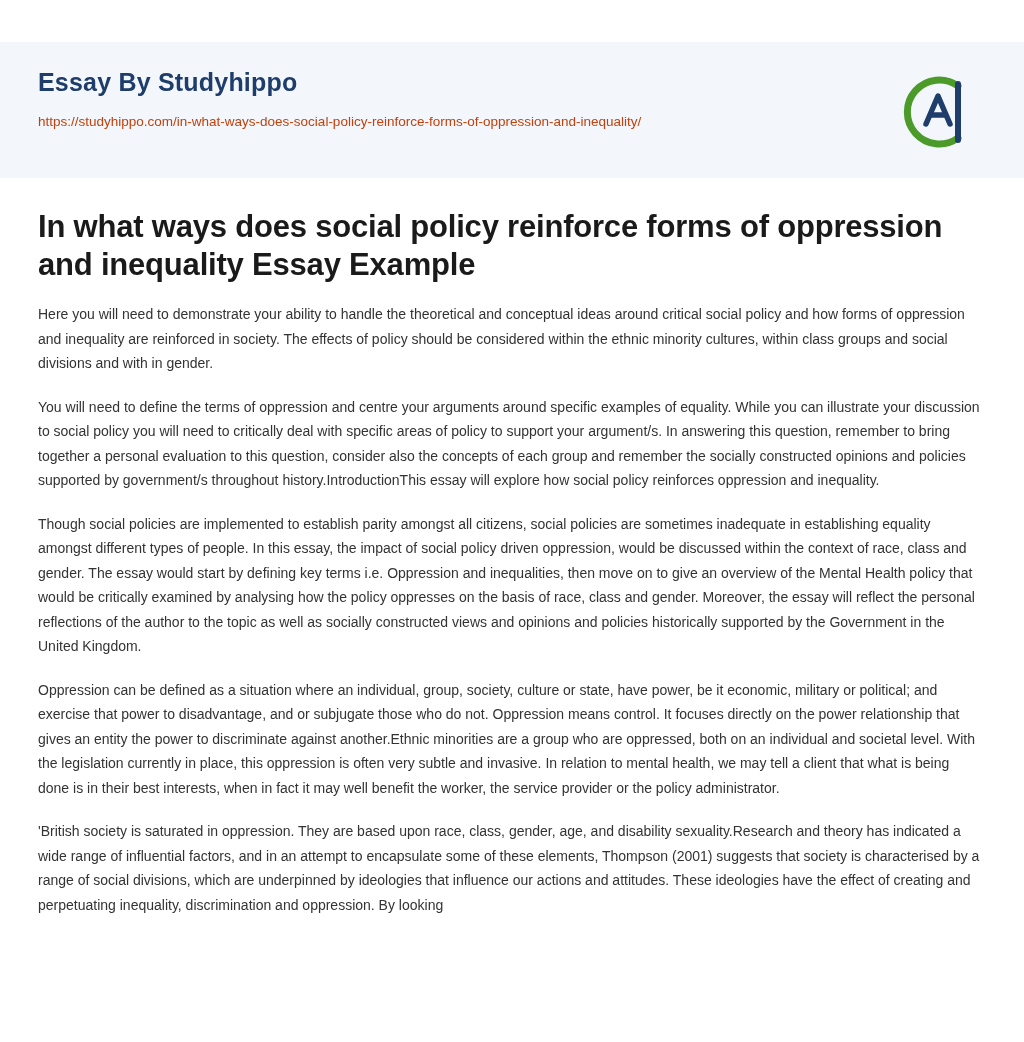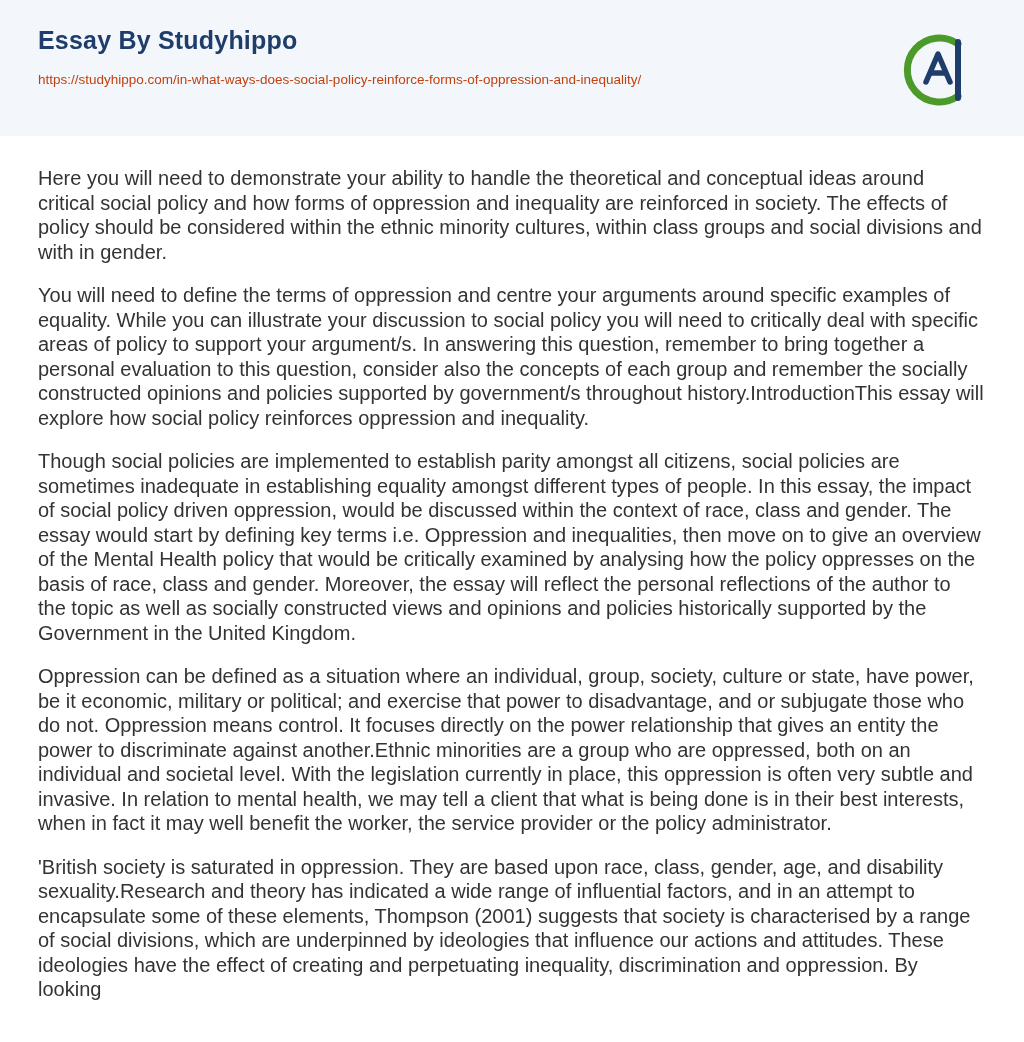--- a/index.html
+++ b/index.html
@@ -20,20 +20,21 @@
     background: #ffffff;
   }
   .header {
     background: #f3f7fb;
     padding: 26px 38px 22px 38px;
     display: flex;
     align-items: flex-start;
     justify-content: space-between;
     box-sizing: border-box;
     min-height: 136px;
+    margin-top: 42px;
   }
   .header-left {
     max-width: 800px;
   }
   .brand {
     font-size: 25px;
     font-weight: bold;
     letter-spacing: 0.2px;
     margin: 0 0 14px 0;
     color: #1f3d6b;
@@ -65,21 +66,21 @@
   }
   .title {
     font-size: 31px;
     line-height: 38px;
     font-weight: bold;
     color: #1a1a1a;
     margin: 0 0 18px 0;
     letter-spacing: -0.2px;
   }
   .para {
-    font-size: 20px;
+    font-size: 14px;
     line-height: 24.5px;
     color: #333333;
     margin: 0 0 19px 0;
     text-align: left;
   }
   .para:last-child {
     margin-bottom: 4px;
   }
 </style>
 </head>
@@ -98,20 +99,21 @@
       <svg width="84" height="84" viewBox="0 0 84 84" aria-hidden="true">
         <path d="M62 16 A32 32 0 1 0 62 68" fill="none" stroke="#4c9a2a" stroke-width="7" stroke-linecap="round"></path>
         <path d="M62 14 L62 70" fill="none" stroke="#1f3d6b" stroke-width="6" stroke-linecap="round"></path>
         <path d="M30 54 L42 26 L54 54" fill="none" stroke="#1f3d6b" stroke-width="5.5" stroke-linejoin="round" stroke-linecap="round"></path>
         <path d="M35 45 L49 45" fill="none" stroke="#1f3d6b" stroke-width="5.5" stroke-linecap="round"></path>
       </svg>
     </div>
   </div>
 
   <div class="content">
+    <h1 class="title">In what ways does social policy reinforce forms of oppression and inequality Essay Example</h1>
 
     <p class="para">Here you will need to demonstrate your ability to handle the theoretical and conceptual ideas around critical social policy and how forms of oppression and inequality are reinforced in society. The effects of policy should be considered within the ethnic minority cultures, within class groups and social divisions and with in gender.</p>
     <p class="para">You will need to define the terms of oppression and centre your arguments around specific examples of equality. While you can illustrate your discussion to social policy you will need to critically deal with specific areas of policy to support your argument/s. In answering this question, remember to bring together a personal evaluation to this question, consider also the concepts of each group and remember the socially constructed opinions and policies supported by government/s throughout history.IntroductionThis essay will explore how social policy reinforces oppression and inequality.</p>
     <p class="para">Though social policies are implemented to establish parity amongst all citizens, social policies are sometimes inadequate in establishing equality amongst different types of people. In this essay, the impact of social policy driven oppression, would be discussed within the context of race, class and gender. The essay would start by defining key terms i.e. Oppression and inequalities, then move on to give an overview of the Mental Health policy that would be critically examined by analysing how the policy oppresses on the basis of race, class and gender. Moreover, the essay will reflect the personal reflections of the author to the topic as well as socially constructed views and opinions and policies historically supported by the Government in the United Kingdom.</p>
     <p class="para">Oppression can be defined as a situation where an individual, group, society, culture or state, have power, be it economic, military or political; and exercise that power to disadvantage, and or subjugate those who do not. Oppression means control. It focuses directly on the power relationship that gives an entity the power to discriminate against another.Ethnic minorities are a group who are oppressed, both on an individual and societal level. With the legislation currently in place, this oppression is often very subtle and invasive. In relation to mental health, we may tell a client that what is being done is in their best interests, when in fact it may well benefit the worker, the service provider or the policy administrator.</p>
     <p class="para">'British society is saturated in oppression. They are based upon race, class, gender, age, and disability sexuality.Research and theory has indicated a wide range of influential factors, and in an attempt to encapsulate some of these elements, Thompson (2001) suggests that society is characterised by a range of social divisions, which are underpinned by ideologies that influence our actions and attitudes. These ideologies have the effect of creating and perpetuating inequality, discrimination and oppression. By looking</p>
   </div>
 
 </div>
 

